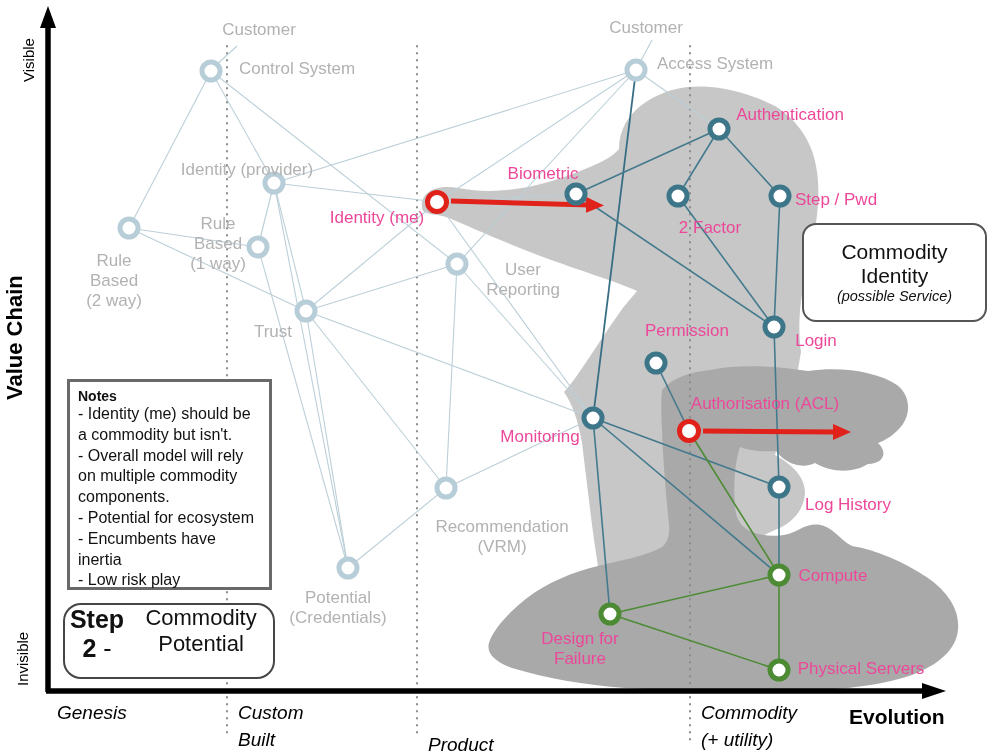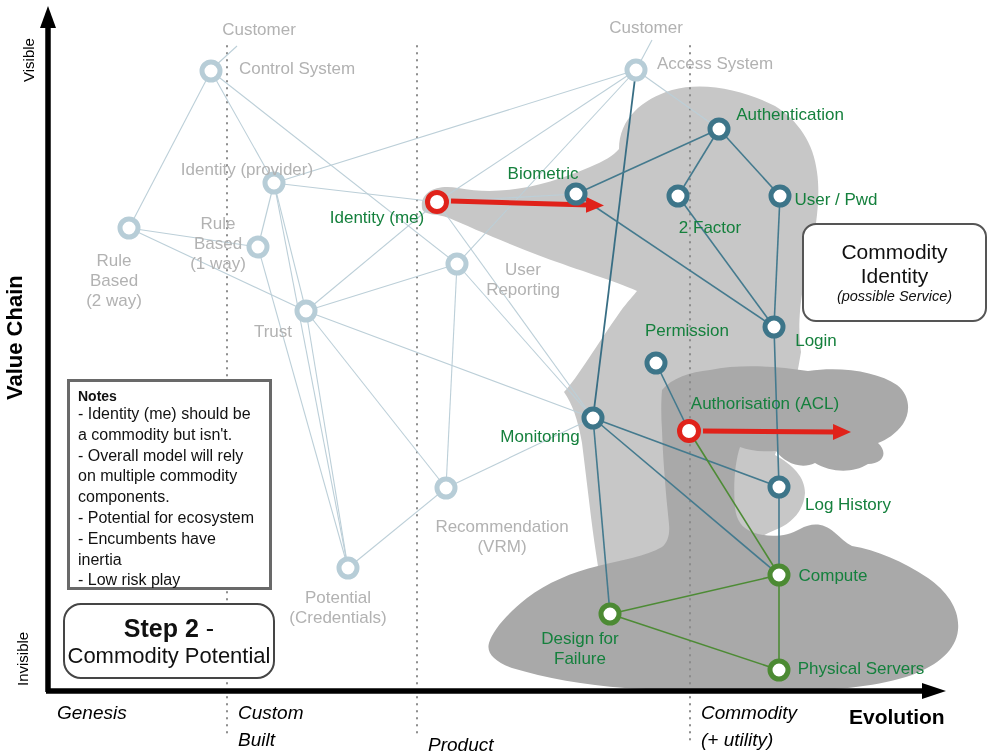--- a/index.html
+++ b/index.html
@@ -2,37 +2,37 @@
 <html><head>
 <meta charset="utf-8">
 <style>
   html,body{margin:0;padding:0;background:#fff;}
   #stage{position:relative;width:994px;height:755px;background:#fff;overflow:hidden;
          font-family:"Liberation Sans",sans-serif;border-radius:28px;}
   #bg{position:absolute;left:0;top:0;}
   .lbl{position:absolute;white-space:pre-line;line-height:1.18;}
   .lc{transform:translate(-50%,-50%);text-align:center;}
   .faded{color:#b2b2b2;font-size:17px;}
-  .dark{color:#15803d;font-size:17px;}
+  .dark{color:#ec4899;font-size:17px;}
   .nd{position:absolute;width:13px;height:13px;border-radius:50%;background:#fff;
       border:5px solid #b7cdd7;transform:translate(-50%,-50%);box-sizing:content-box;}
   .nd.t{border-color:#3d7589;}
   .nd.g{border-color:#4c8a33;}
   .nd.r{width:14px;height:14px;border-color:#e0221a;}
   .vlabel{position:absolute;transform:rotate(-90deg) translate(0,-50%);transform-origin:left top;
           color:#000;}
   .axis-stage{position:absolute;font-style:italic;font-size:19px;color:#000;white-space:pre-line;line-height:1.4;}
   #evolution-label{position:absolute;font-weight:bold;font-size:21px;color:#000;}
   #notes-box{position:absolute;left:67px;top:379px;width:205px;height:211px;border:3px solid #696969;
              background:#fff;box-sizing:border-box;padding:6px 8px;}
   #notes-title{font-weight:bold;font-size:14px;color:#111;}
   #notes-body{font-size:16px;color:#111;white-space:pre-line;line-height:1.3;}
   #step-box{position:absolute;left:63px;top:603px;width:212px;height:76px;border:2px solid #454545;
             border-radius:18px;background:#fff;box-sizing:border-box;text-align:center;
-            display:flex;flex-direction:column;justify-content:center;color:#111;}
+            display:flex;flex-direction:row;justify-content:center;color:#111;}
   #step-line1{font-size:25px;}
   #step-line1 b{font-weight:bold;}
   #step-line2{font-size:22px;}
   #commodity-box{position:absolute;left:802px;top:223px;width:185px;height:99px;border:2px solid #555;
             border-radius:14px;background:#fff;box-sizing:border-box;text-align:center;
             display:flex;flex-direction:column;justify-content:center;color:#111;}
   .cb1{font-size:21px;line-height:1.15;}
   .cb3{font-size:14.5px;font-style:italic;line-height:1.2;}
 </style>
 </head>
@@ -182,21 +182,21 @@
   <div class="lbl lc faded" style="left:502px;top:537px">Recommendation
 (VRM)</div>
   <div class="lbl lc faded" style="left:338px;top:608px">Potential
 (Credentials)</div>
   <div class="lbl lc faded" style="left:715px;top:64px">Access System</div>
 
   <div class="lbl lc dark" style="left:377px;top:218px">Identity (me)</div>
   <div class="lbl lc dark" style="left:543px;top:174px">Biometric</div>
   <div class="lbl lc dark" style="left:790px;top:115px">Authentication</div>
   <div class="lbl lc dark" style="left:710px;top:228px">2 Factor</div>
-  <div class="lbl lc dark" style="left:836px;top:200px">User / Pwd</div>
+  <div class="lbl lc dark" style="left:836px;top:200px">Step / Pwd</div>
   <div class="lbl lc dark" style="left:816px;top:341px">Login</div>
   <div class="lbl lc dark" style="left:687px;top:331px">Permission</div>
   <div class="lbl lc dark" style="left:540px;top:437px">Monitoring</div>
   <div class="lbl lc dark" style="left:765px;top:404px">Authorisation (ACL)</div>
   <div class="lbl lc dark" style="left:848px;top:505px">Log History</div>
   <div class="lbl lc dark" style="left:833px;top:576px">Compute</div>
   <div class="lbl lc dark" style="left:580px;top:649px">Design for
 Failure</div>
   <div class="lbl lc dark" style="left:861px;top:669px">Physical Servers</div>
 

